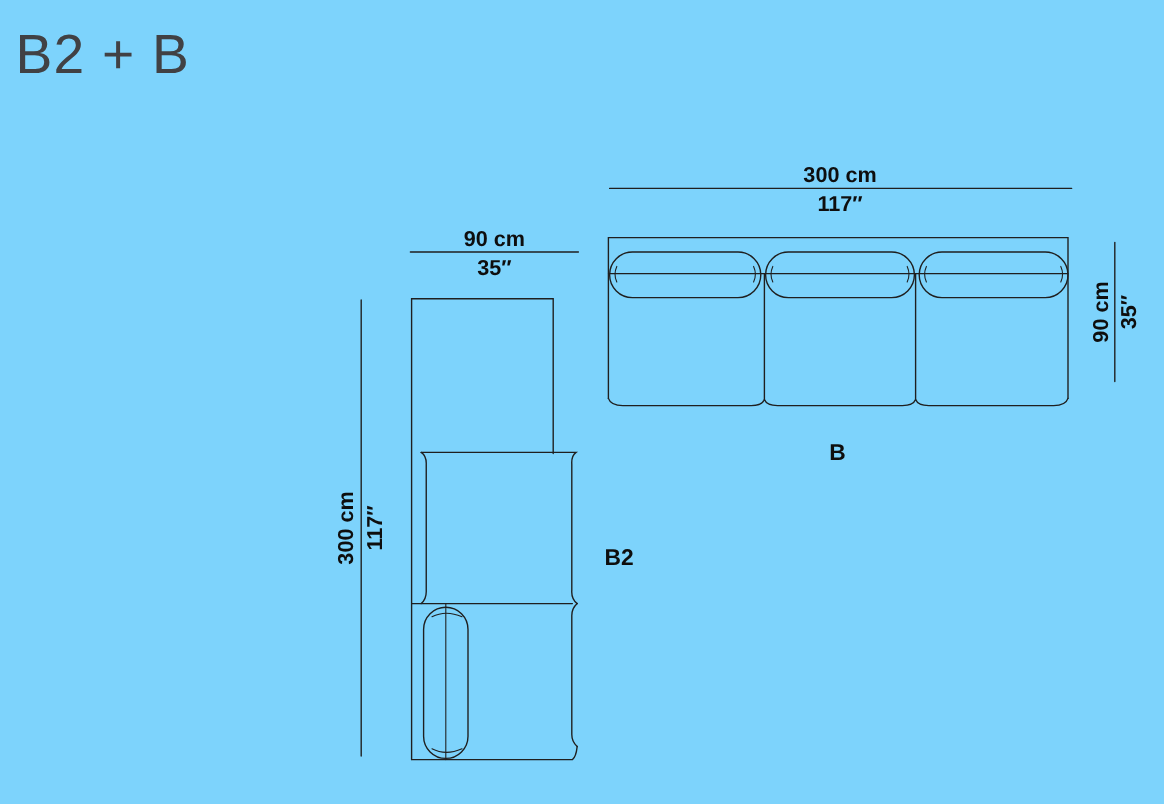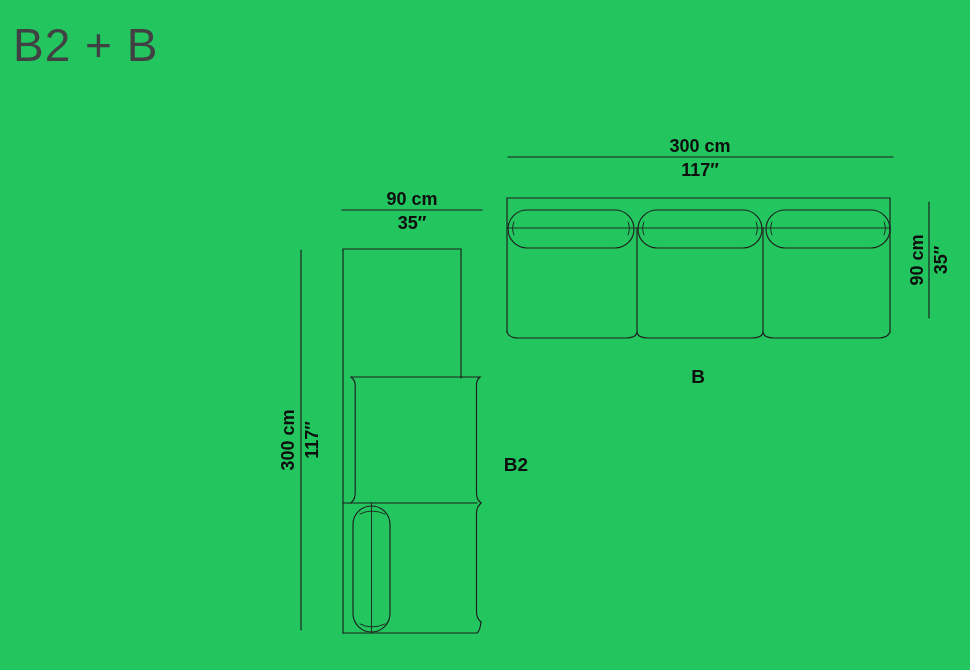--- a/index.html
+++ b/index.html
@@ -4,21 +4,21 @@
 <style>
   html, body {
     margin: 0;
     padding: 0;
     background: #ffffff;
   }
   .canvas {
     position: relative;
     width: 970px;
     height: 670px;
-    background: #22c55e;
+    background: #7dd3fc;
     overflow: hidden;
     font-family: "Liberation Sans", sans-serif;
   }
   .title {
     position: absolute;
     left: 13px;
     top: 18px;
     margin: 0;
     font-family: "Liberation Sans", sans-serif;
     font-size: 46px;

